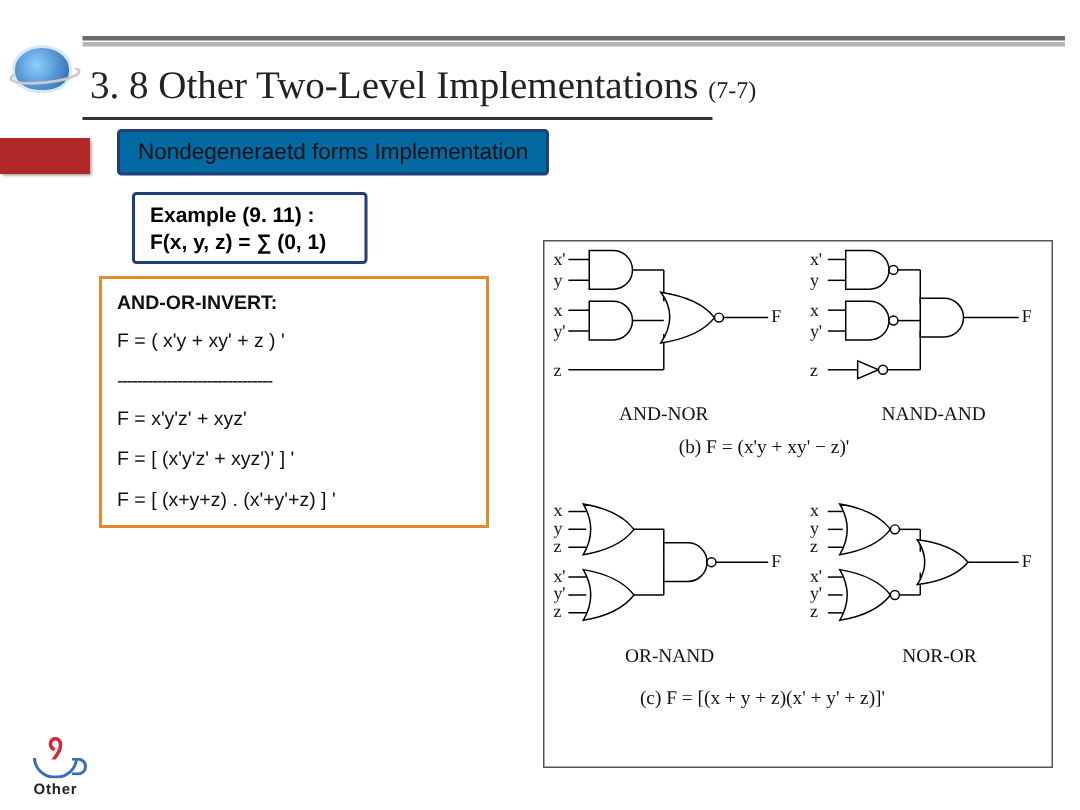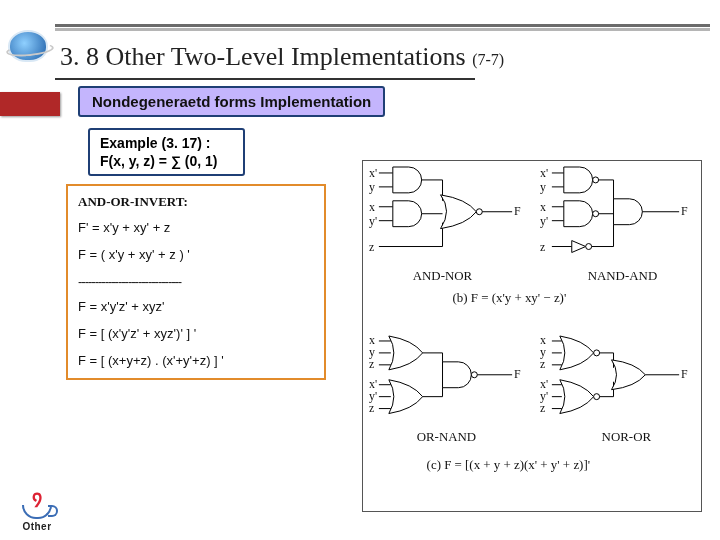--- a/index.html
+++ b/index.html
@@ -69,25 +69,25 @@
     left: 0;
     width: 60px;
     height: 24px;
     background: #b02828;
     box-shadow: 1px 1px 2px rgba(0,0,0,.4);
   }
   .section-tab {
     position: absolute;
     top: 86px;
     left: 78px;
-    background: #c4b5fd;
+    background: #0369a1;
     border: 2px solid #1f3f75;
     border-radius: 3px;
     padding: 5px 12px;
-    font-weight: bold;
+    font-weight: normal;
     font-size: 15px;
     color: #111;
   }
   .example-box {
     position: absolute;
     top: 128px;
     left: 88px;
     background: #fff;
     border: 2px solid #1f3f75;
     border-radius: 3px;
@@ -99,21 +99,21 @@
   .forms-box {
     position: absolute;
     top: 184px;
     left: 66px;
     width: 260px;
     border: 2px solid #e28b2b;
     padding: 8px 10px 10px 10px;
     font-size: 13px;
     color: #111;
   }
-  .forms-box .hd { font-weight: bold; margin-bottom: 10px; font-family: Liberation Serif, serif; }
+  .forms-box .hd { font-weight: bold; margin-bottom: 10px; }
   .forms-box .row { margin-bottom: 12px; }
   .forms-box .sep { margin: 6px 0 10px 0; letter-spacing: -1px; }
   .diagram-box {
     position: absolute;
     top: 160px;
     right: 18px;
     width: 340px;
     height: 352px;
     border: 1px solid #555;
     background: #fff;
@@ -165,27 +165,26 @@
 <div class="slide-title">
   <span>3. 8 Other Two-Level Implementations </span><span class="sub">(7-7)</span>
 </div>
 <div class="title-underline"></div>
 
 <div class="red-bar"></div>
 
 <div class="section-tab">Nondegeneraetd forms Implementation</div>
 
 <div class="example-box">
-  <div>Example (3. 17) :</div>
+  <div>Example (9. 11) :</div>
   <div>F(x, y, z) = ∑ (0, 1)</div>
 </div>
 
 <div class="forms-box">
   <div class="hd">AND-OR-INVERT:</div>
-  <div class="row">F' = x'y + xy' + z</div>
   <div class="row">F = ( x'y + xy' + z ) '</div>
   <div class="sep">-------------------------------</div>
   <div class="row">F = x'y'z' + xyz'</div>
   <div class="row">F = [ (x'y'z' + xyz')' ] '</div>
   <div class="row" style="margin-bottom:0">F = [ (x+y+z) . (x'+y'+z) ] '</div>
 </div>
 
 <div class="diagram-box">
   <svg viewBox="0 0 340 352">
 

